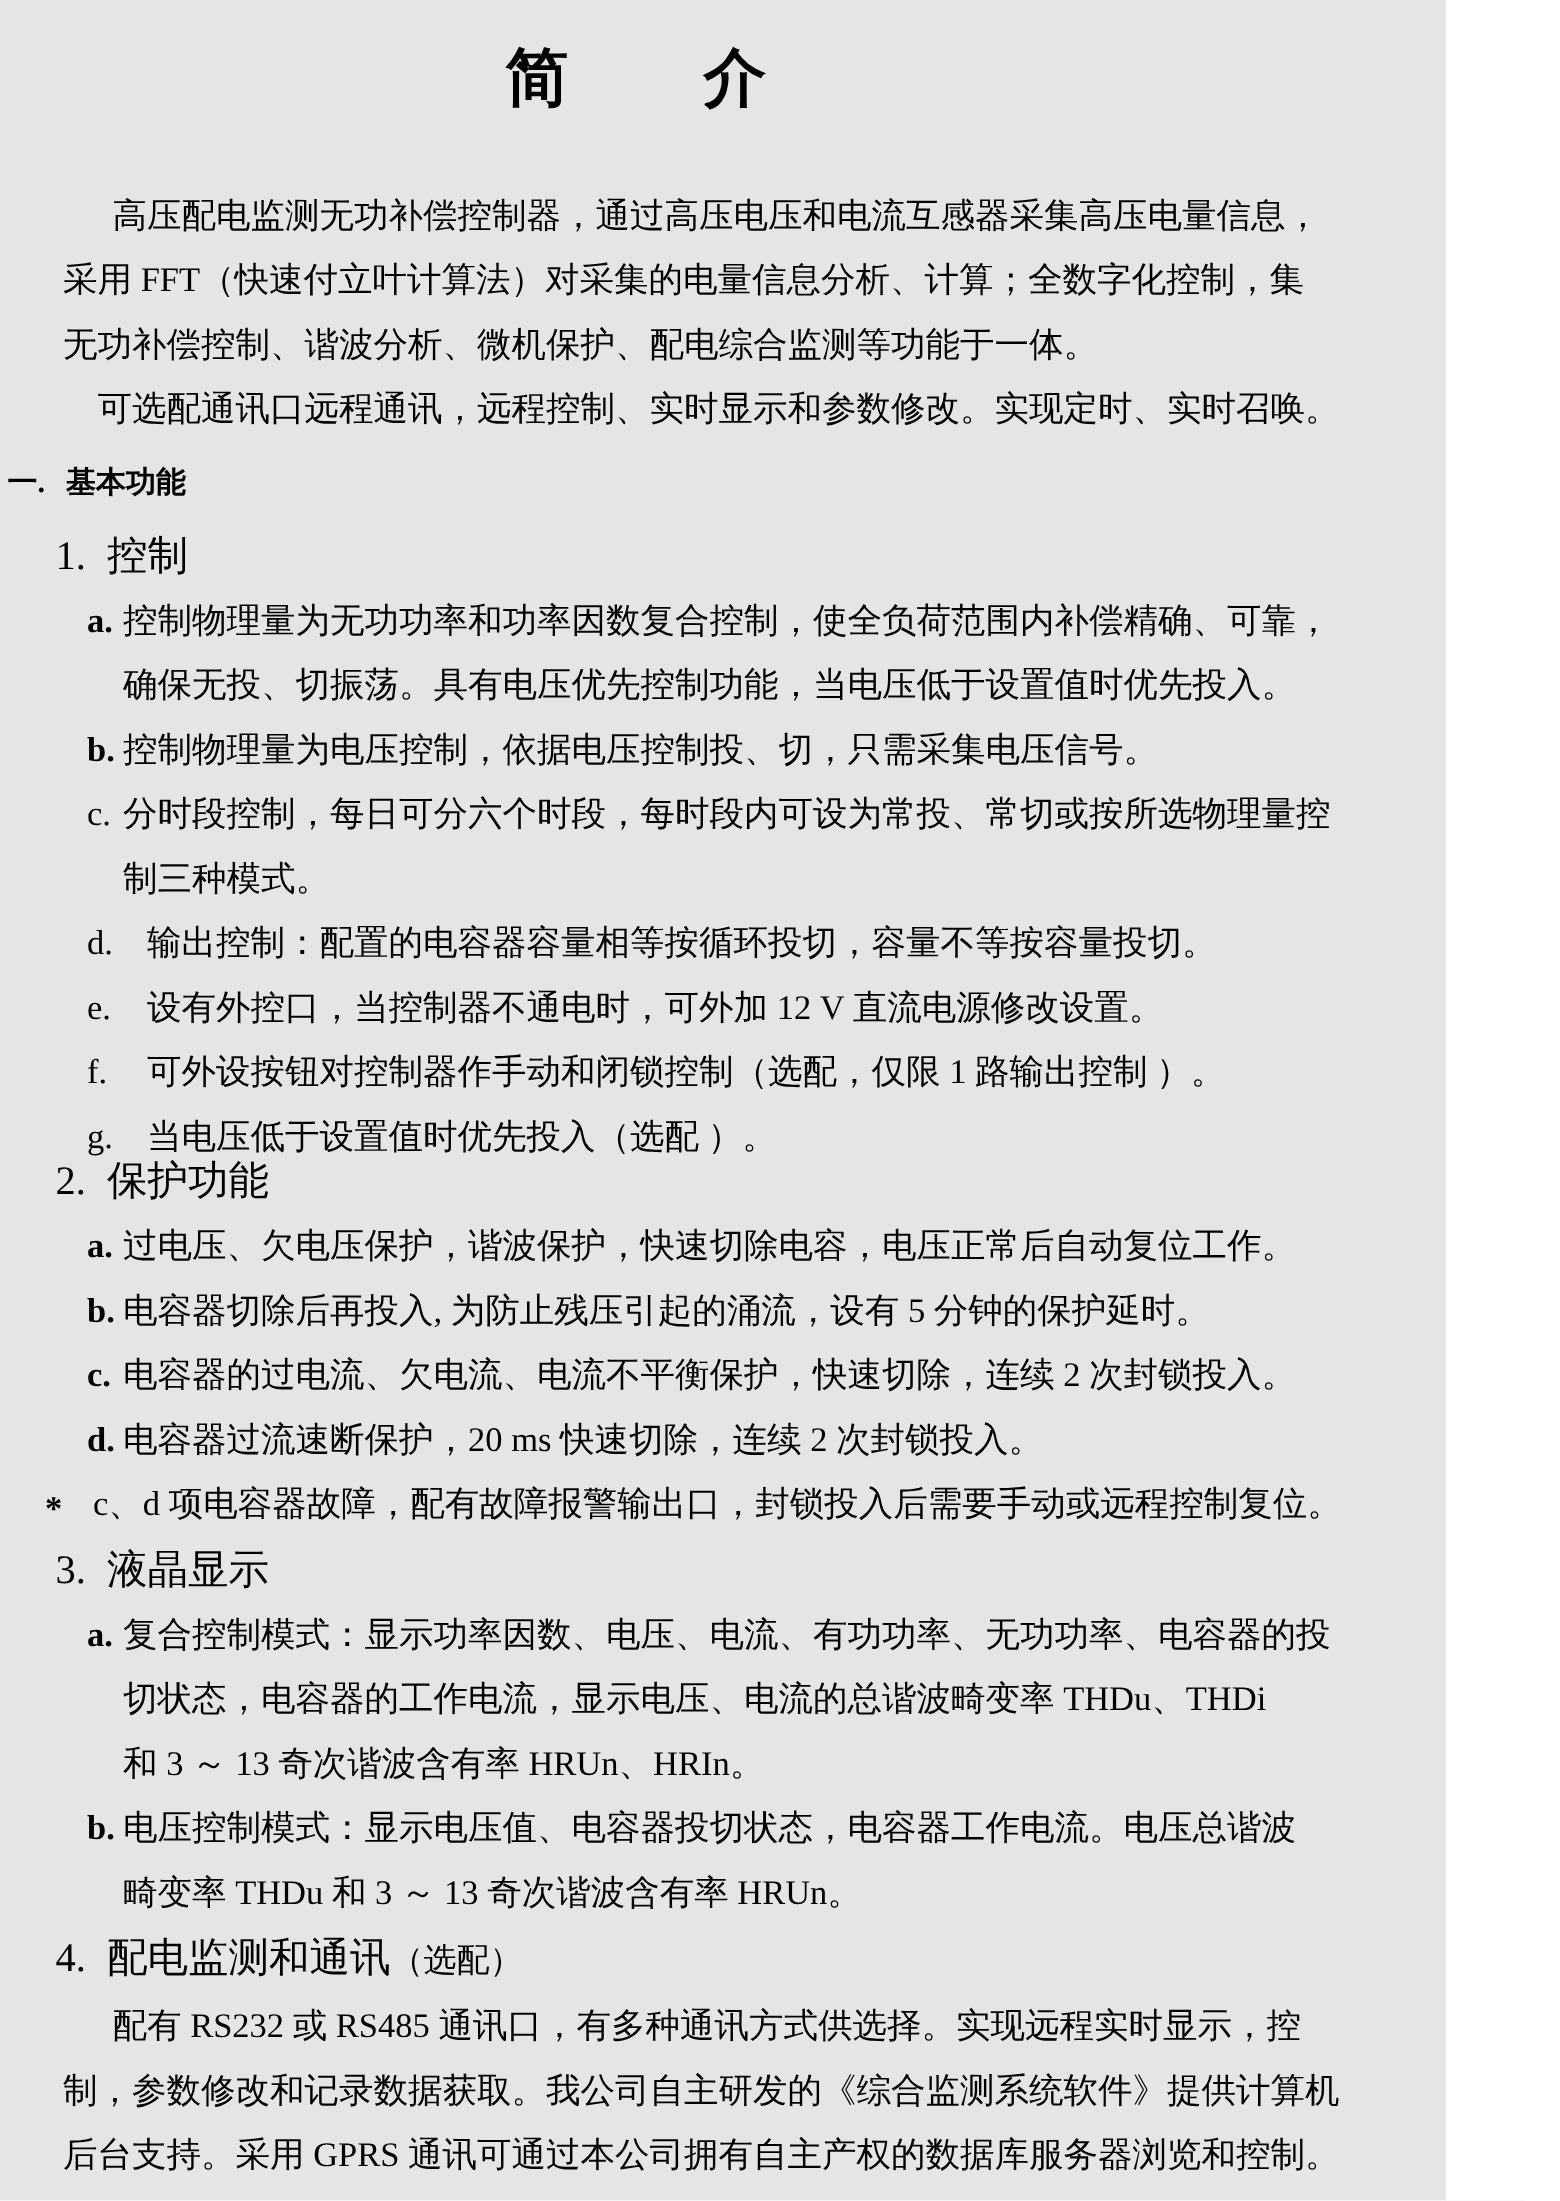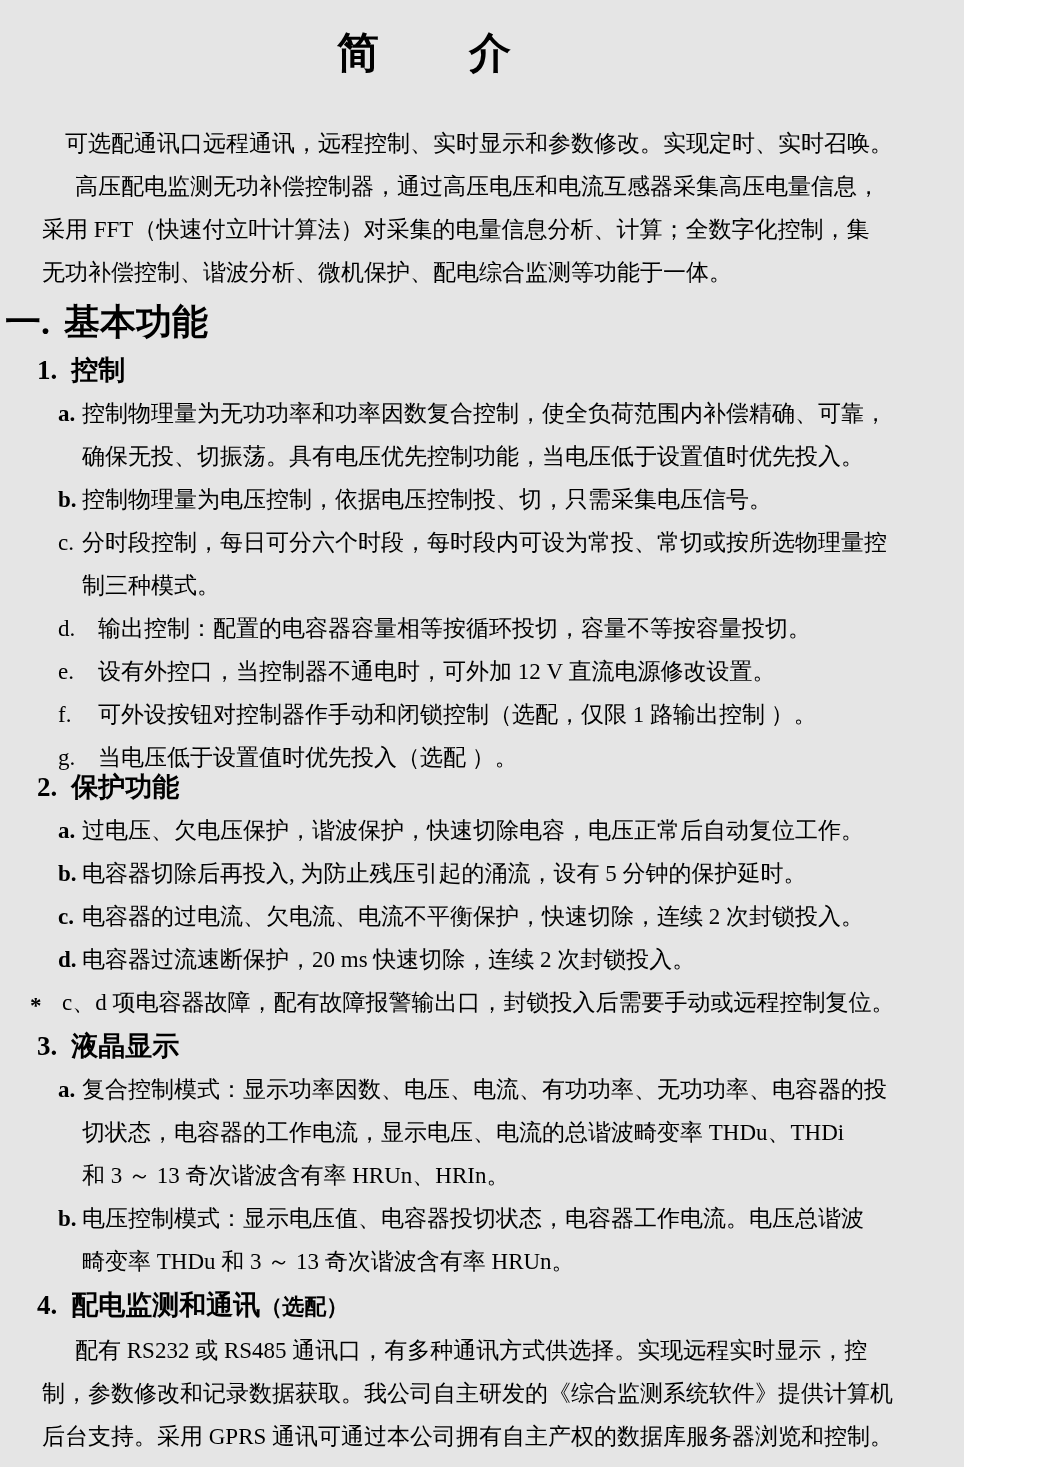--- a/index.html
+++ b/index.html
@@ -27,28 +27,28 @@
   }
   .para {
     margin: 0;
     line-height: 43px;
     white-space: pre-line;
   }
   .indent-lg { text-indent: 33px; }
   .indent-md { text-indent: 23px; }
   .main-heading {
     margin: 6px 0 0 -37px;
-    font-size: 36px;
+    font-size: 20px;
     font-weight: bold;
     line-height: 44px;
   }
   .sub-heading {
     margin: 0 0 0 -5px;
     font-size: 27px;
-    font-weight: bold;
+    font-weight: normal;
     line-height: 44px;
   }
   .sh1 { margin-top: 4px; }
   .sh2 { margin-top: -14px; }
   .sh3 { margin-top: 0; }
   .sh4 { margin-top: 0; }
   .h-num { display: inline-block; margin-right: 14px; }
   .h-suffix { font-size: 22px; }
   .list { margin: 0; }
   .li {
@@ -74,24 +74,24 @@
     transform: translateY(3px);
   }
 </style>
 </head>
 <body>
 
 <div class="page">
 
   <h1 class="doc-title">简　　介</h1>
 
-  <p class="para indent-md">可选配通讯口远程通讯，远程控制、实时显示和参数修改。实现定时、实时召唤。</p>
   <p class="para indent-lg">高压配电监测无功补偿控制器，通过高压电压和电流互感器采集高压电量信息，
 采用 FFT（快速付立叶计算法）对采集的电量信息分析、计算；全数字化控制，集
 无功补偿控制、谐波分析、微机保护、配电综合监测等功能于一体。</p>
+  <p class="para indent-md">可选配通讯口远程通讯，远程控制、实时显示和参数修改。实现定时、实时召唤。</p>
 
   <h2 class="main-heading">
     <span class="h-num">一.</span><span>基本功能</span>
   </h2>
 
   <h3 class="sub-heading sh1">
     <span class="h-num">1.</span><span>控制</span>
   </h3>
   <div class="list">
     <div class="li marker-bold">

